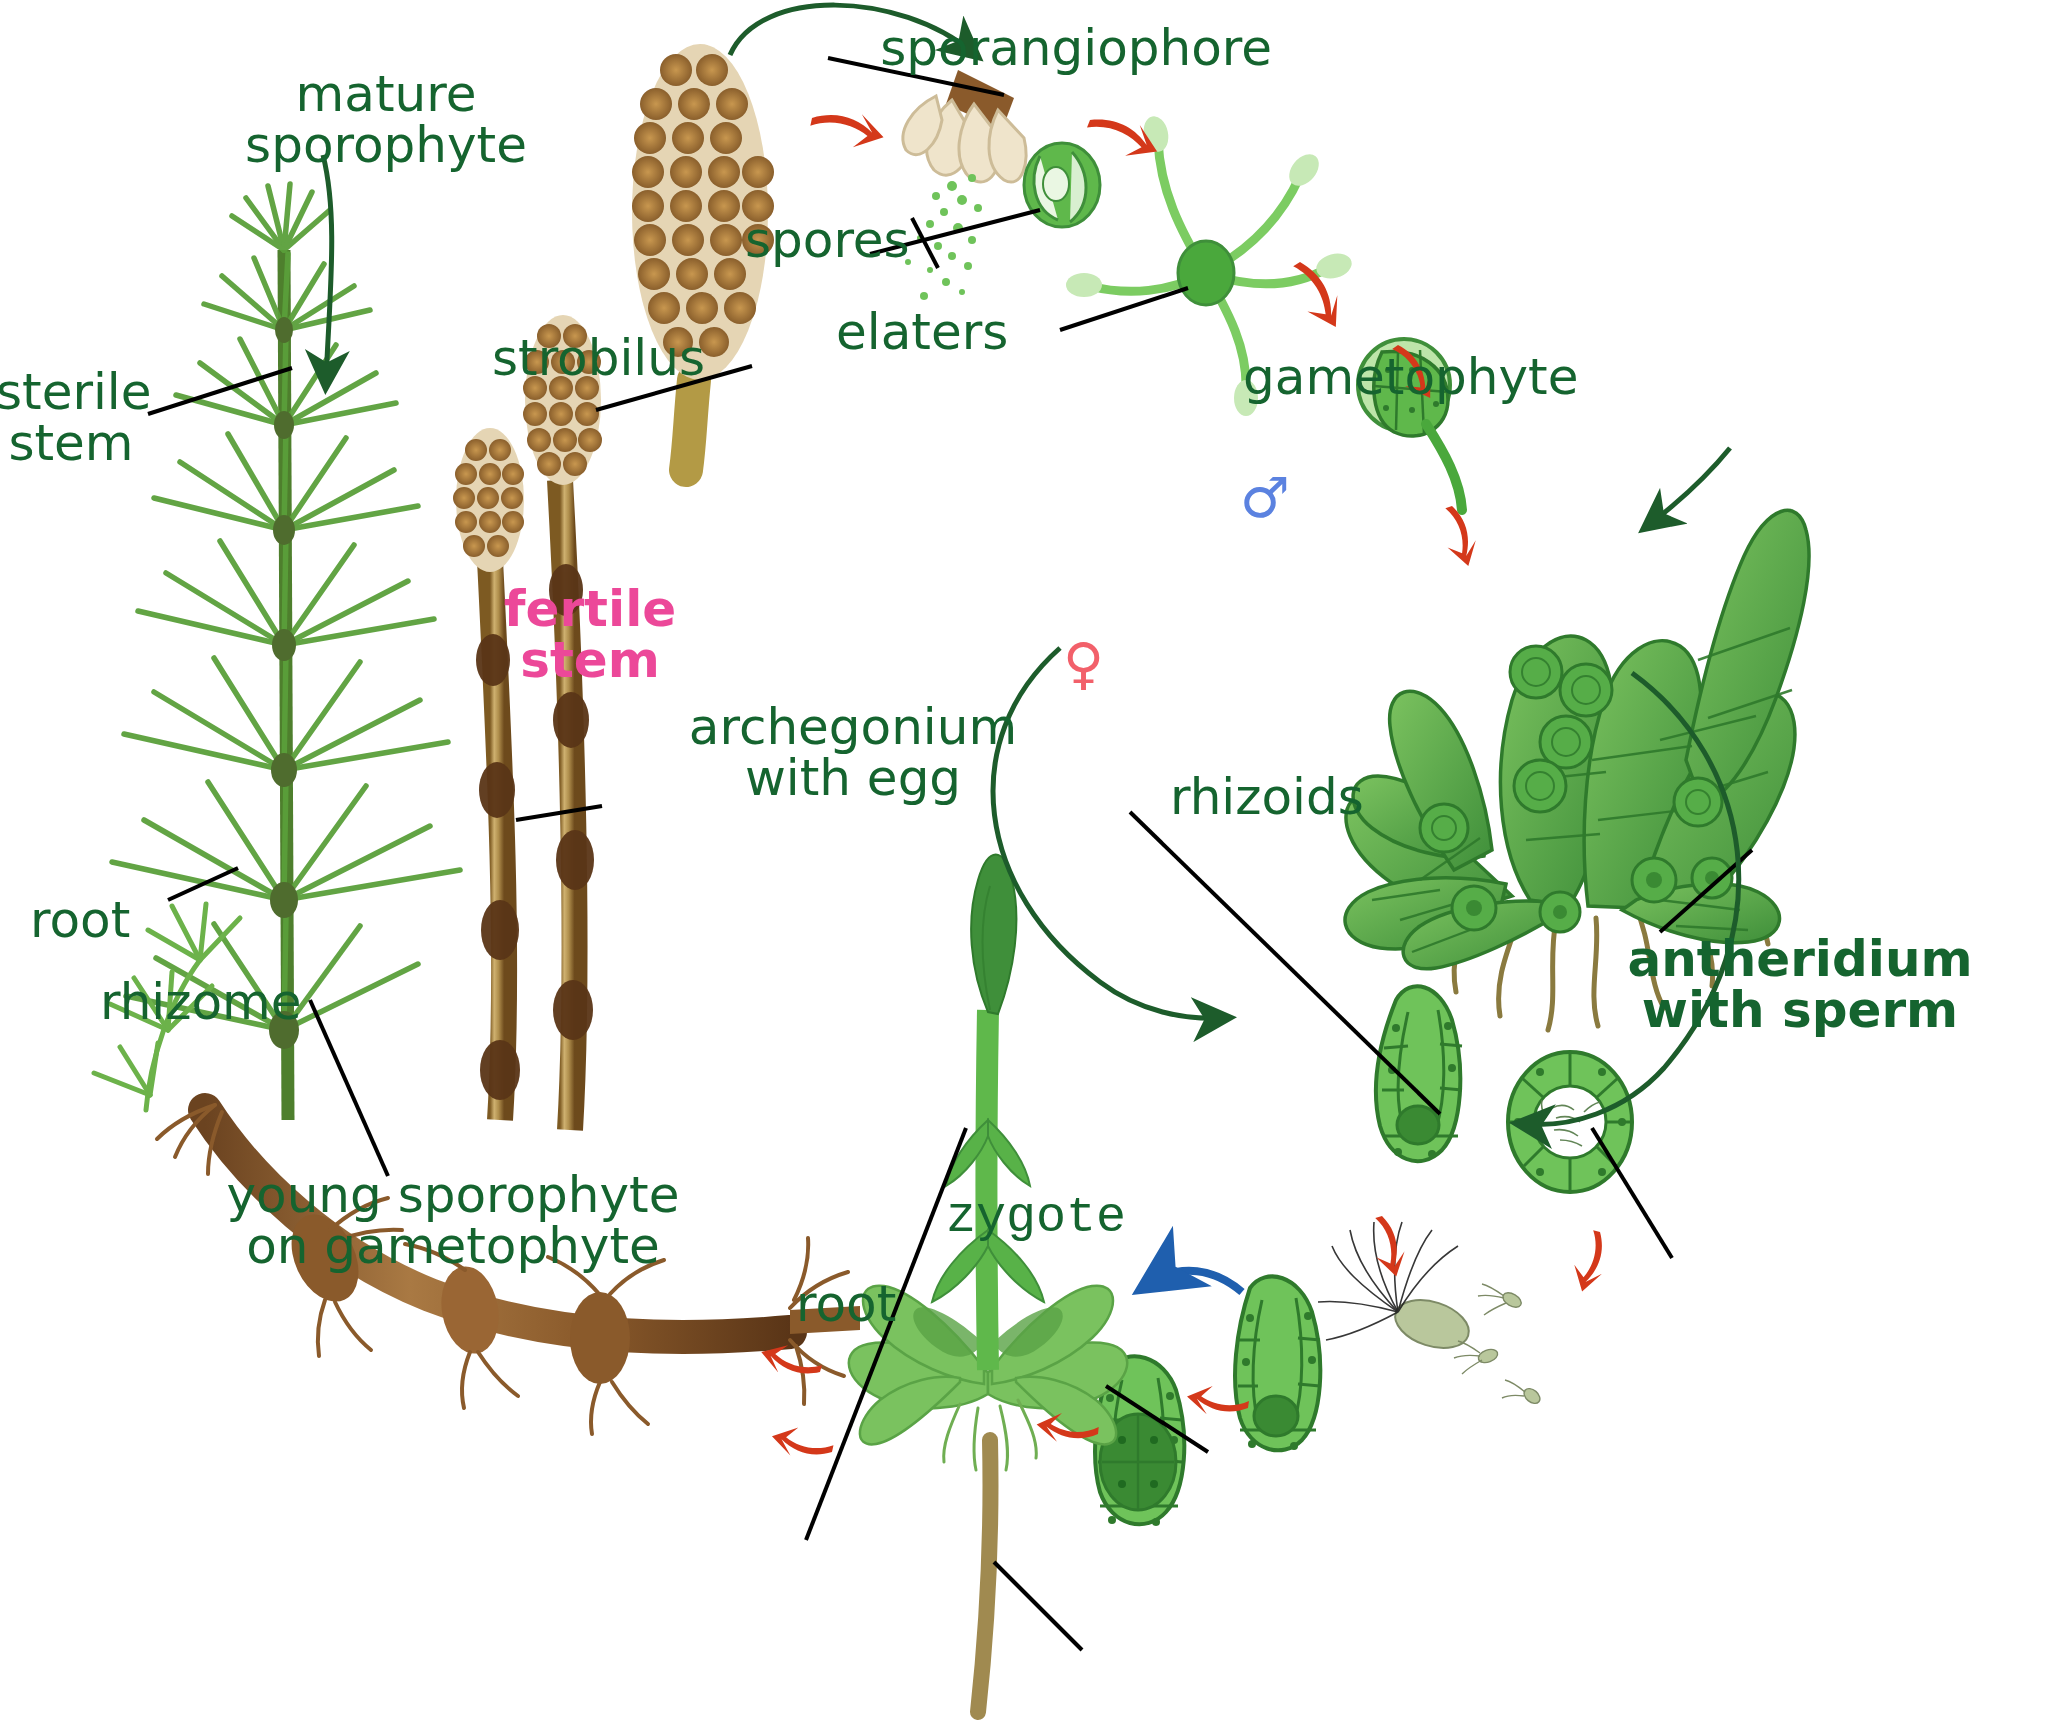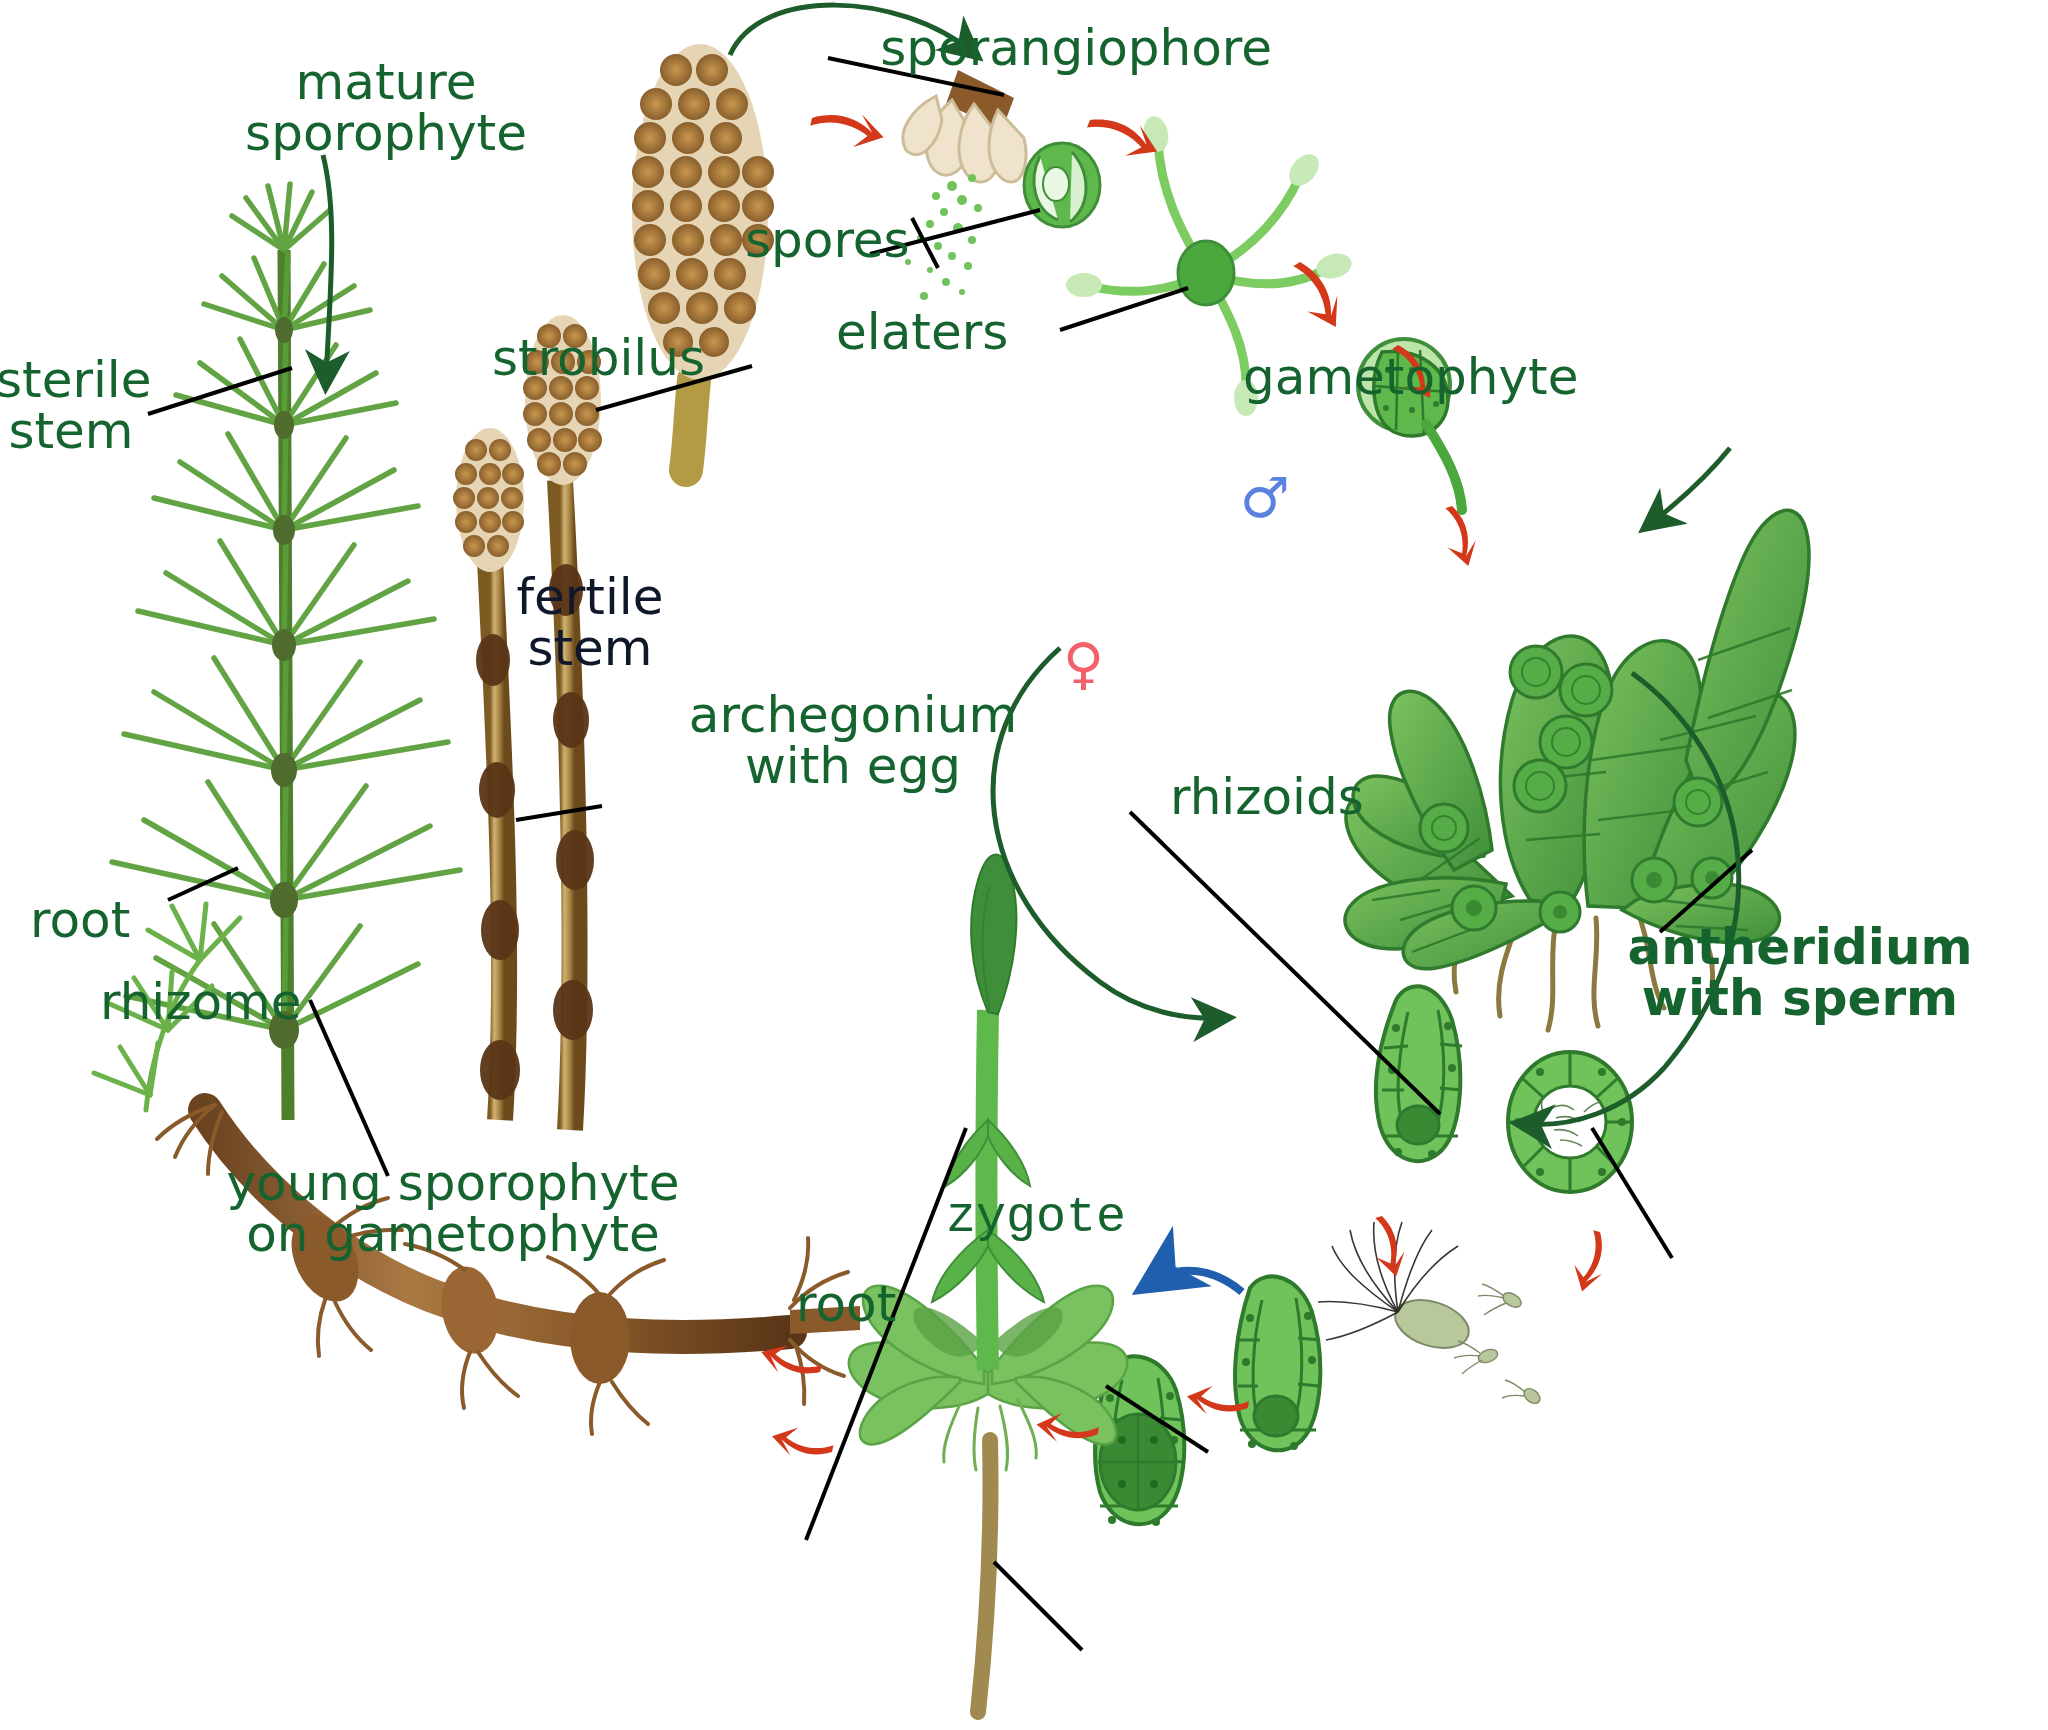--- a/index.html
+++ b/index.html
@@ -3,22 +3,22 @@
 <meta charset="utf-8">
 <title>Horsetail Life Cycle</title>
 <style>
   html,body{margin:0;padding:0;background:#fff;}
   body{width:2048px;height:1730px;position:relative;overflow:hidden;
        font-family:"DejaVu Sans","Liberation Sans",sans-serif;}
   #stage{position:absolute;left:0;top:0;width:2048px;height:1730px;background:#ffffff;}
   svg.layer{position:absolute;left:0;top:0;width:2048px;height:1730px;overflow:visible;}
   .lbl{position:absolute;color:#15642f;font-size:50px;line-height:1.02;white-space:pre;
        letter-spacing:0px;font-weight:400;}
-  .lbl.brown{color:#0f172a;}
-  .lbl.c{text-align:center;}
+  .lbl.brown{color:#ec4899;font-weight:bold;}
+  .lbl.c{text-align:center;margin-top:12px;}
 </style>
 </head>
 <body>
 
 <div id="stage">
 
 <svg class="layer" viewBox="0 0 2048 1730">
   <defs>
     <linearGradient id="gStem" x1="0" y1="0" x2="1" y2="0">
       <stop offset="0%" stop-color="#6b4320"></stop>

